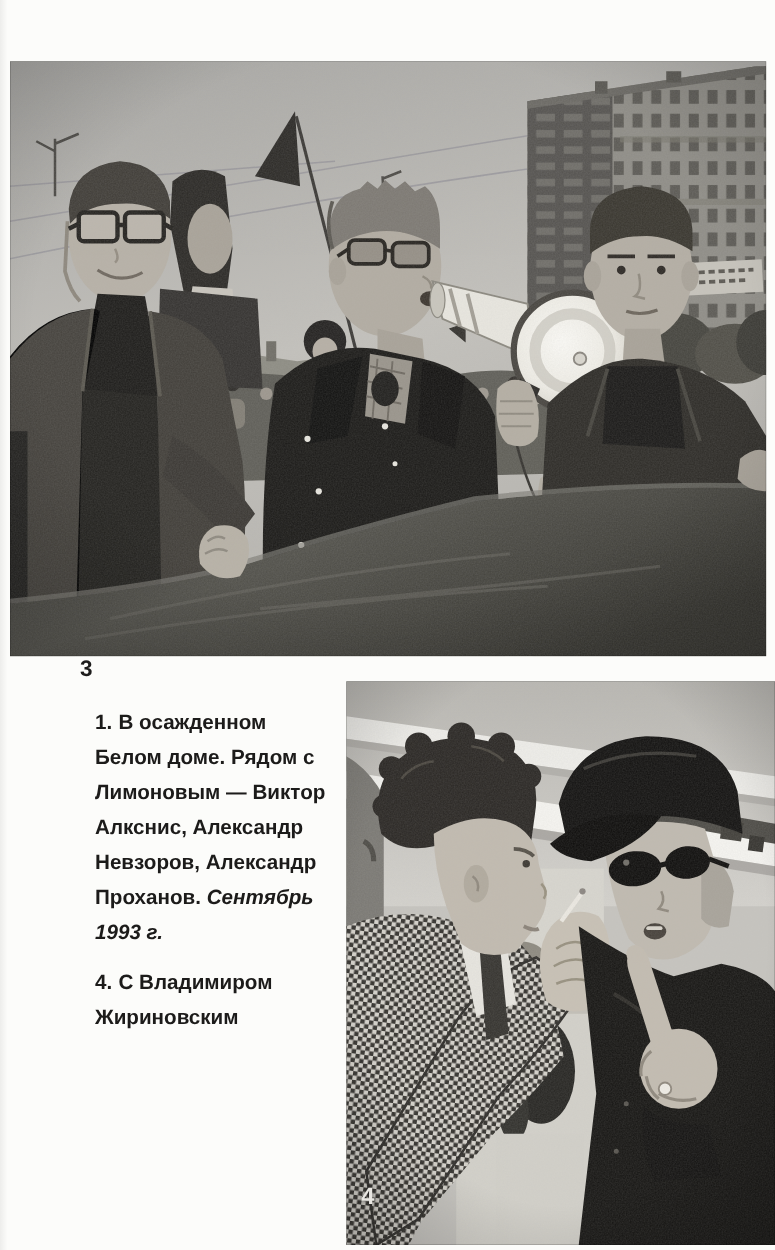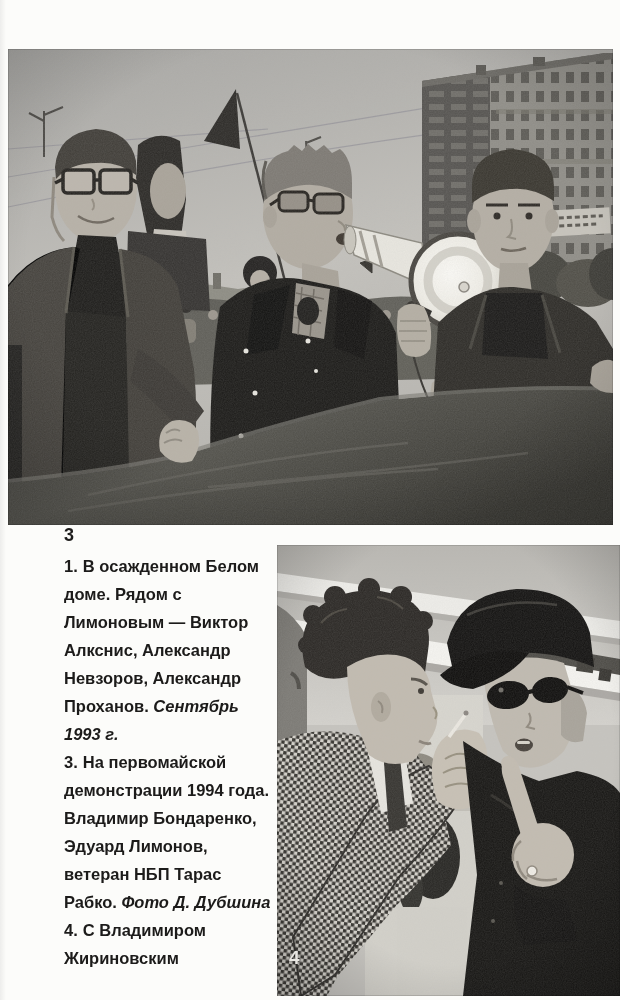--- a/index.html
+++ b/index.html
@@ -23,21 +23,21 @@
   }
   .fig-num-light{
     position:absolute;left:12px;top:402px;
     font-size:19px;font-weight:700;color:#e9e7e2;
     text-shadow:0 0 3px rgba(0,0,0,.45);
   }
   .captions{
     position:absolute;left:64px;top:552px;width:212px;
     font-size:16.5px;line-height:28px;font-weight:700;color:#1c1b1a;
   }
-  .captions p{margin:0;}
+  .captions p{margin:12px;}
   .captions .num{margin-right:5px;}
   .captions .credit{font-style:italic;}
 </style>
 </head>
 <body>
 
 <div class="page">
 
   <figure class="photo" id="photo-top">
     <svg width="605" height="476" viewBox="0 0 605 476">
@@ -279,21 +279,20 @@
       <rect width="605" height="476" filter="url(#grain)" opacity="0.35"></rect>
       <rect width="605" height="476" fill="url(#vig)"></rect>
       <rect width="605" height="476" fill="none" stroke="rgba(0,0,0,0.25)" stroke-width="1"></rect>
     </svg>
   </figure>
 
   <div class="fig-num-dark">3</div>
 
   <div class="captions">
     <p><span class="num">1.</span><span>В осажденном Белом доме. Рядом с Лимоновым — Виктор Алкснис, Александр Невзоров, Александр Проханов. </span><span class="credit">Сентябрь 1993 г.</span></p>
-    <p><span class="num">3.</span><span>На первомайской демонстрации 1994 года. Владимир Бондаренко, Эдуард Лимонов, ветеран НБП Тарас Рабко. </span><span class="credit">Фото Д. Дубшина</span></p>
     <p><span class="num">4.</span><span>С Владимиром Жириновским</span><span class="credit"></span></p>
   </div>
 
   <figure class="photo" id="photo-bottom">
     <svg width="343" height="451" viewBox="0 0 343 451">
       <defs>
         <pattern id="hound" width="7" height="7" patternUnits="userSpaceOnUse" patternTransform="rotate(8)">
           <rect width="7" height="7" fill="#d5d2cb"></rect>
           <rect width="3.5" height="3.5" fill="#33312d"></rect>
           <rect x="3.5" y="3.5" width="3.5" height="3.5" fill="#33312d"></rect>

